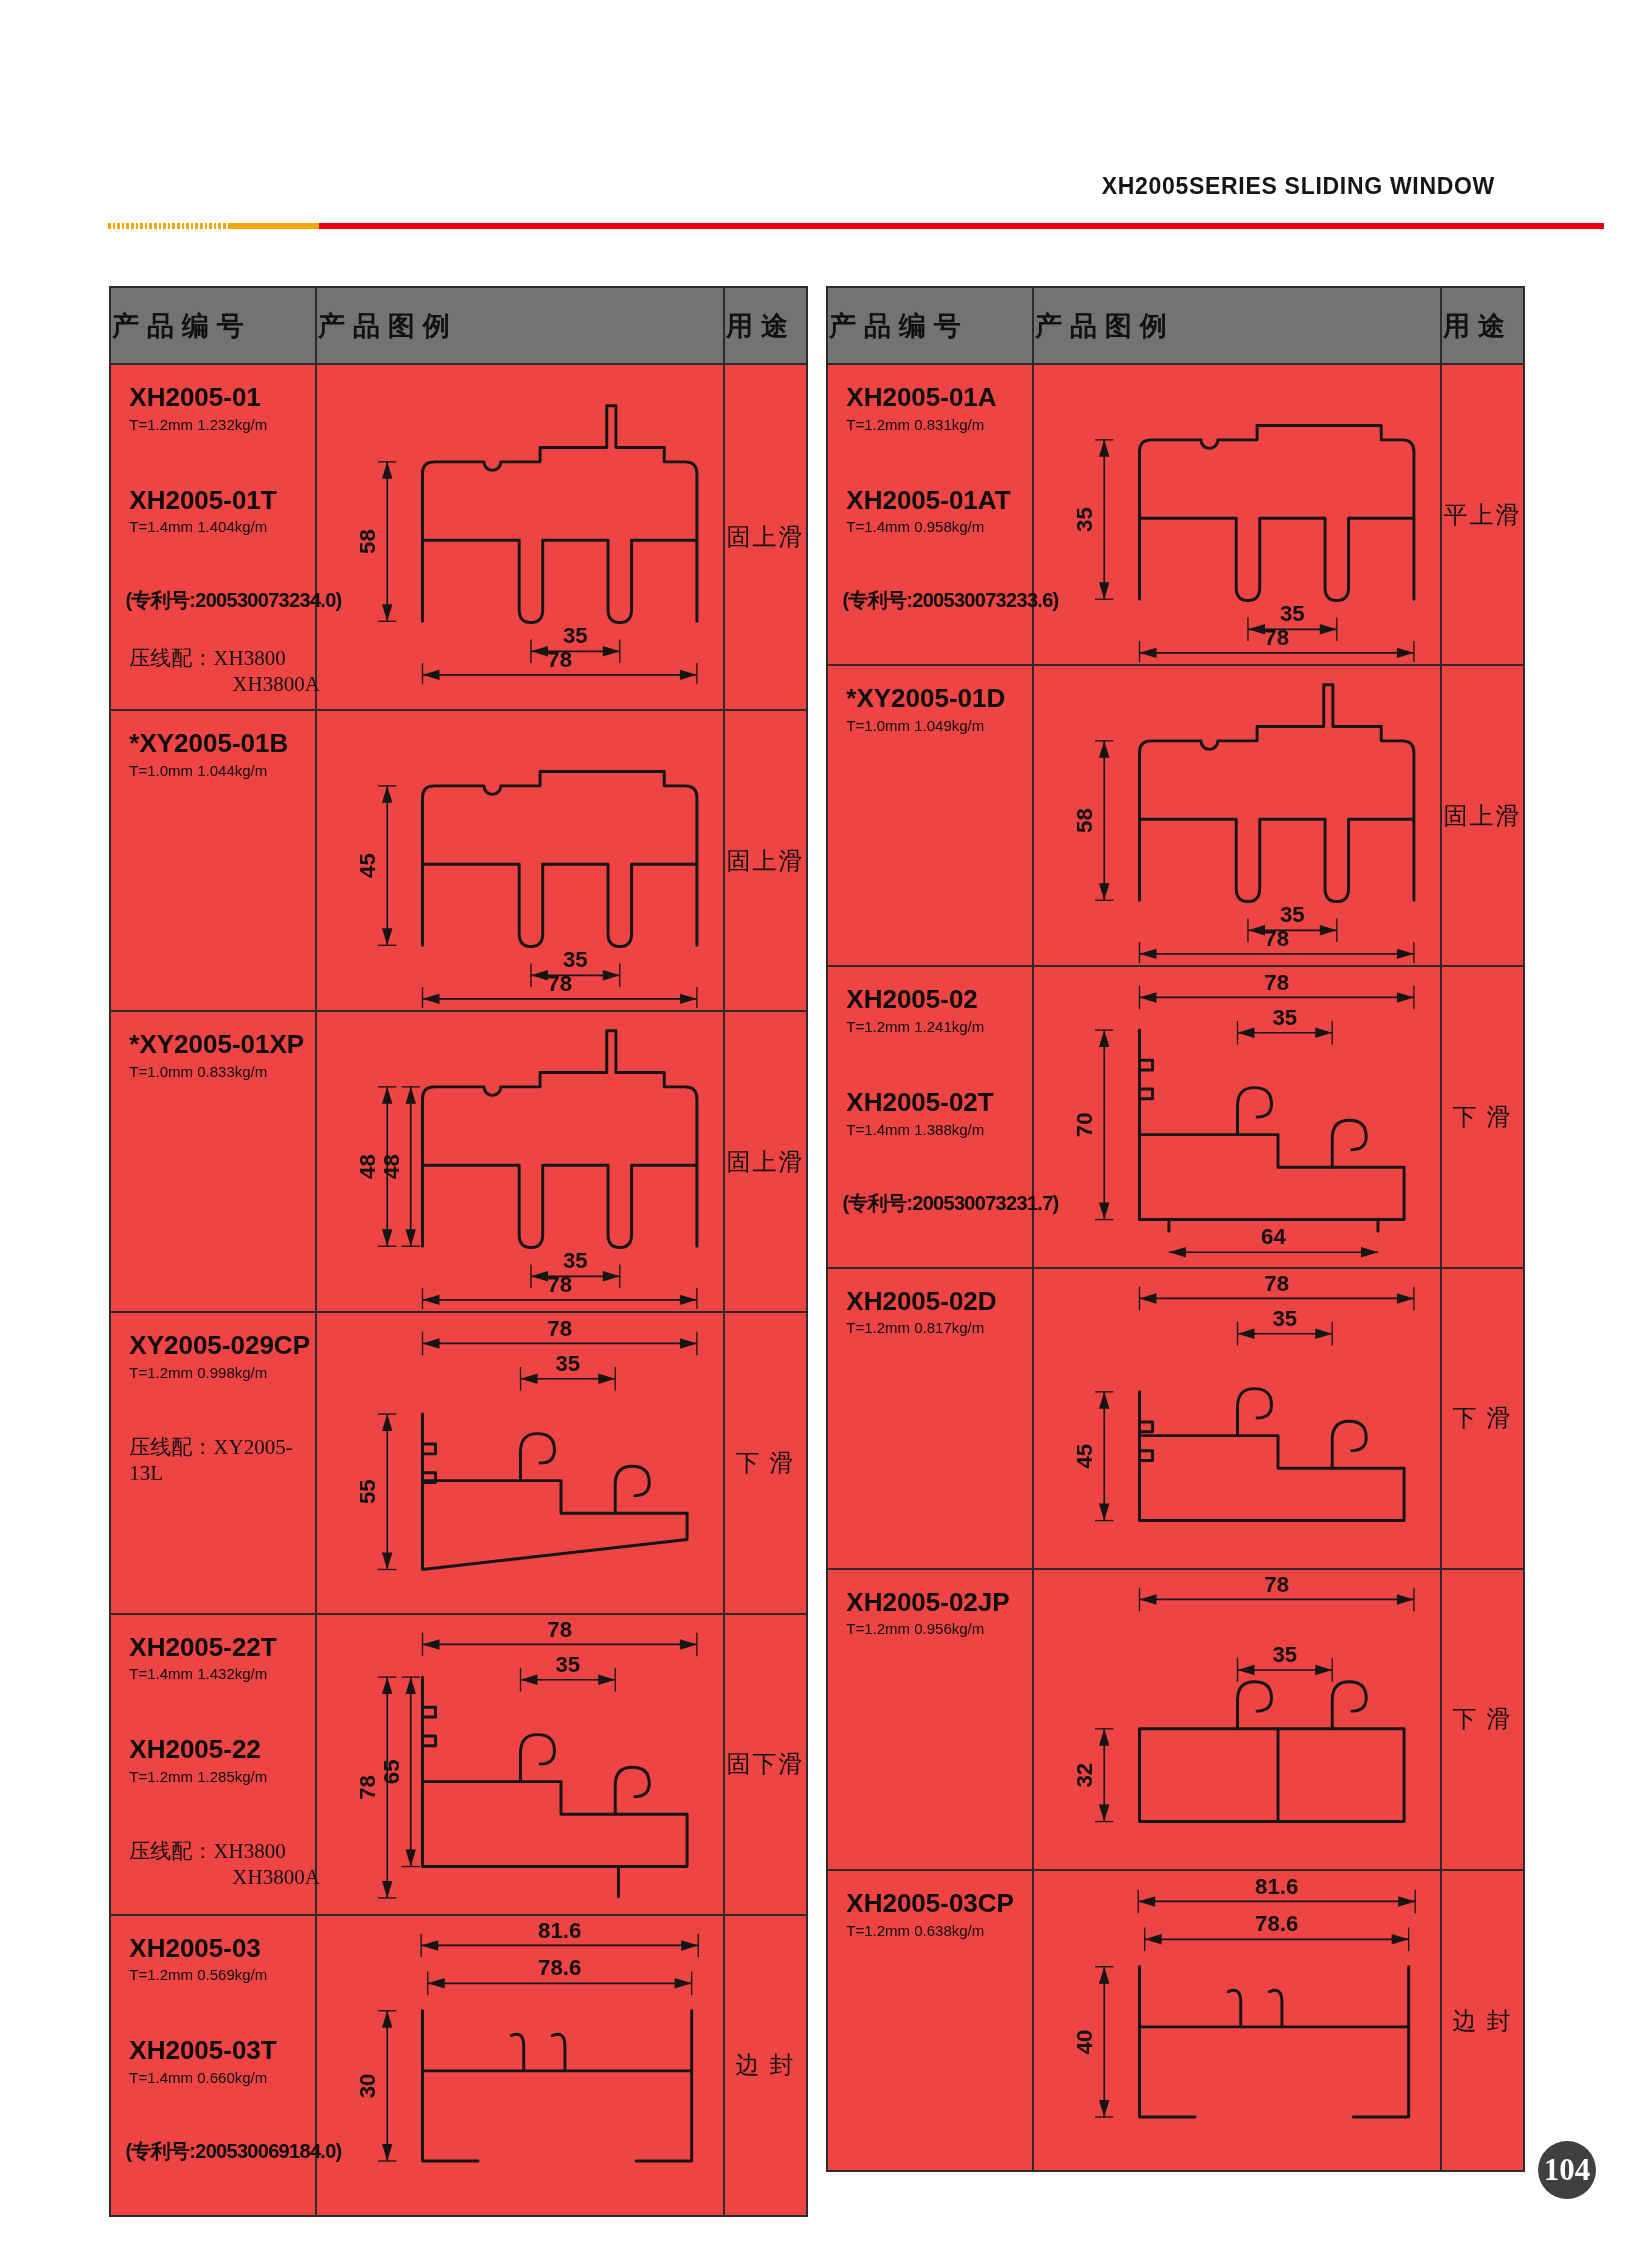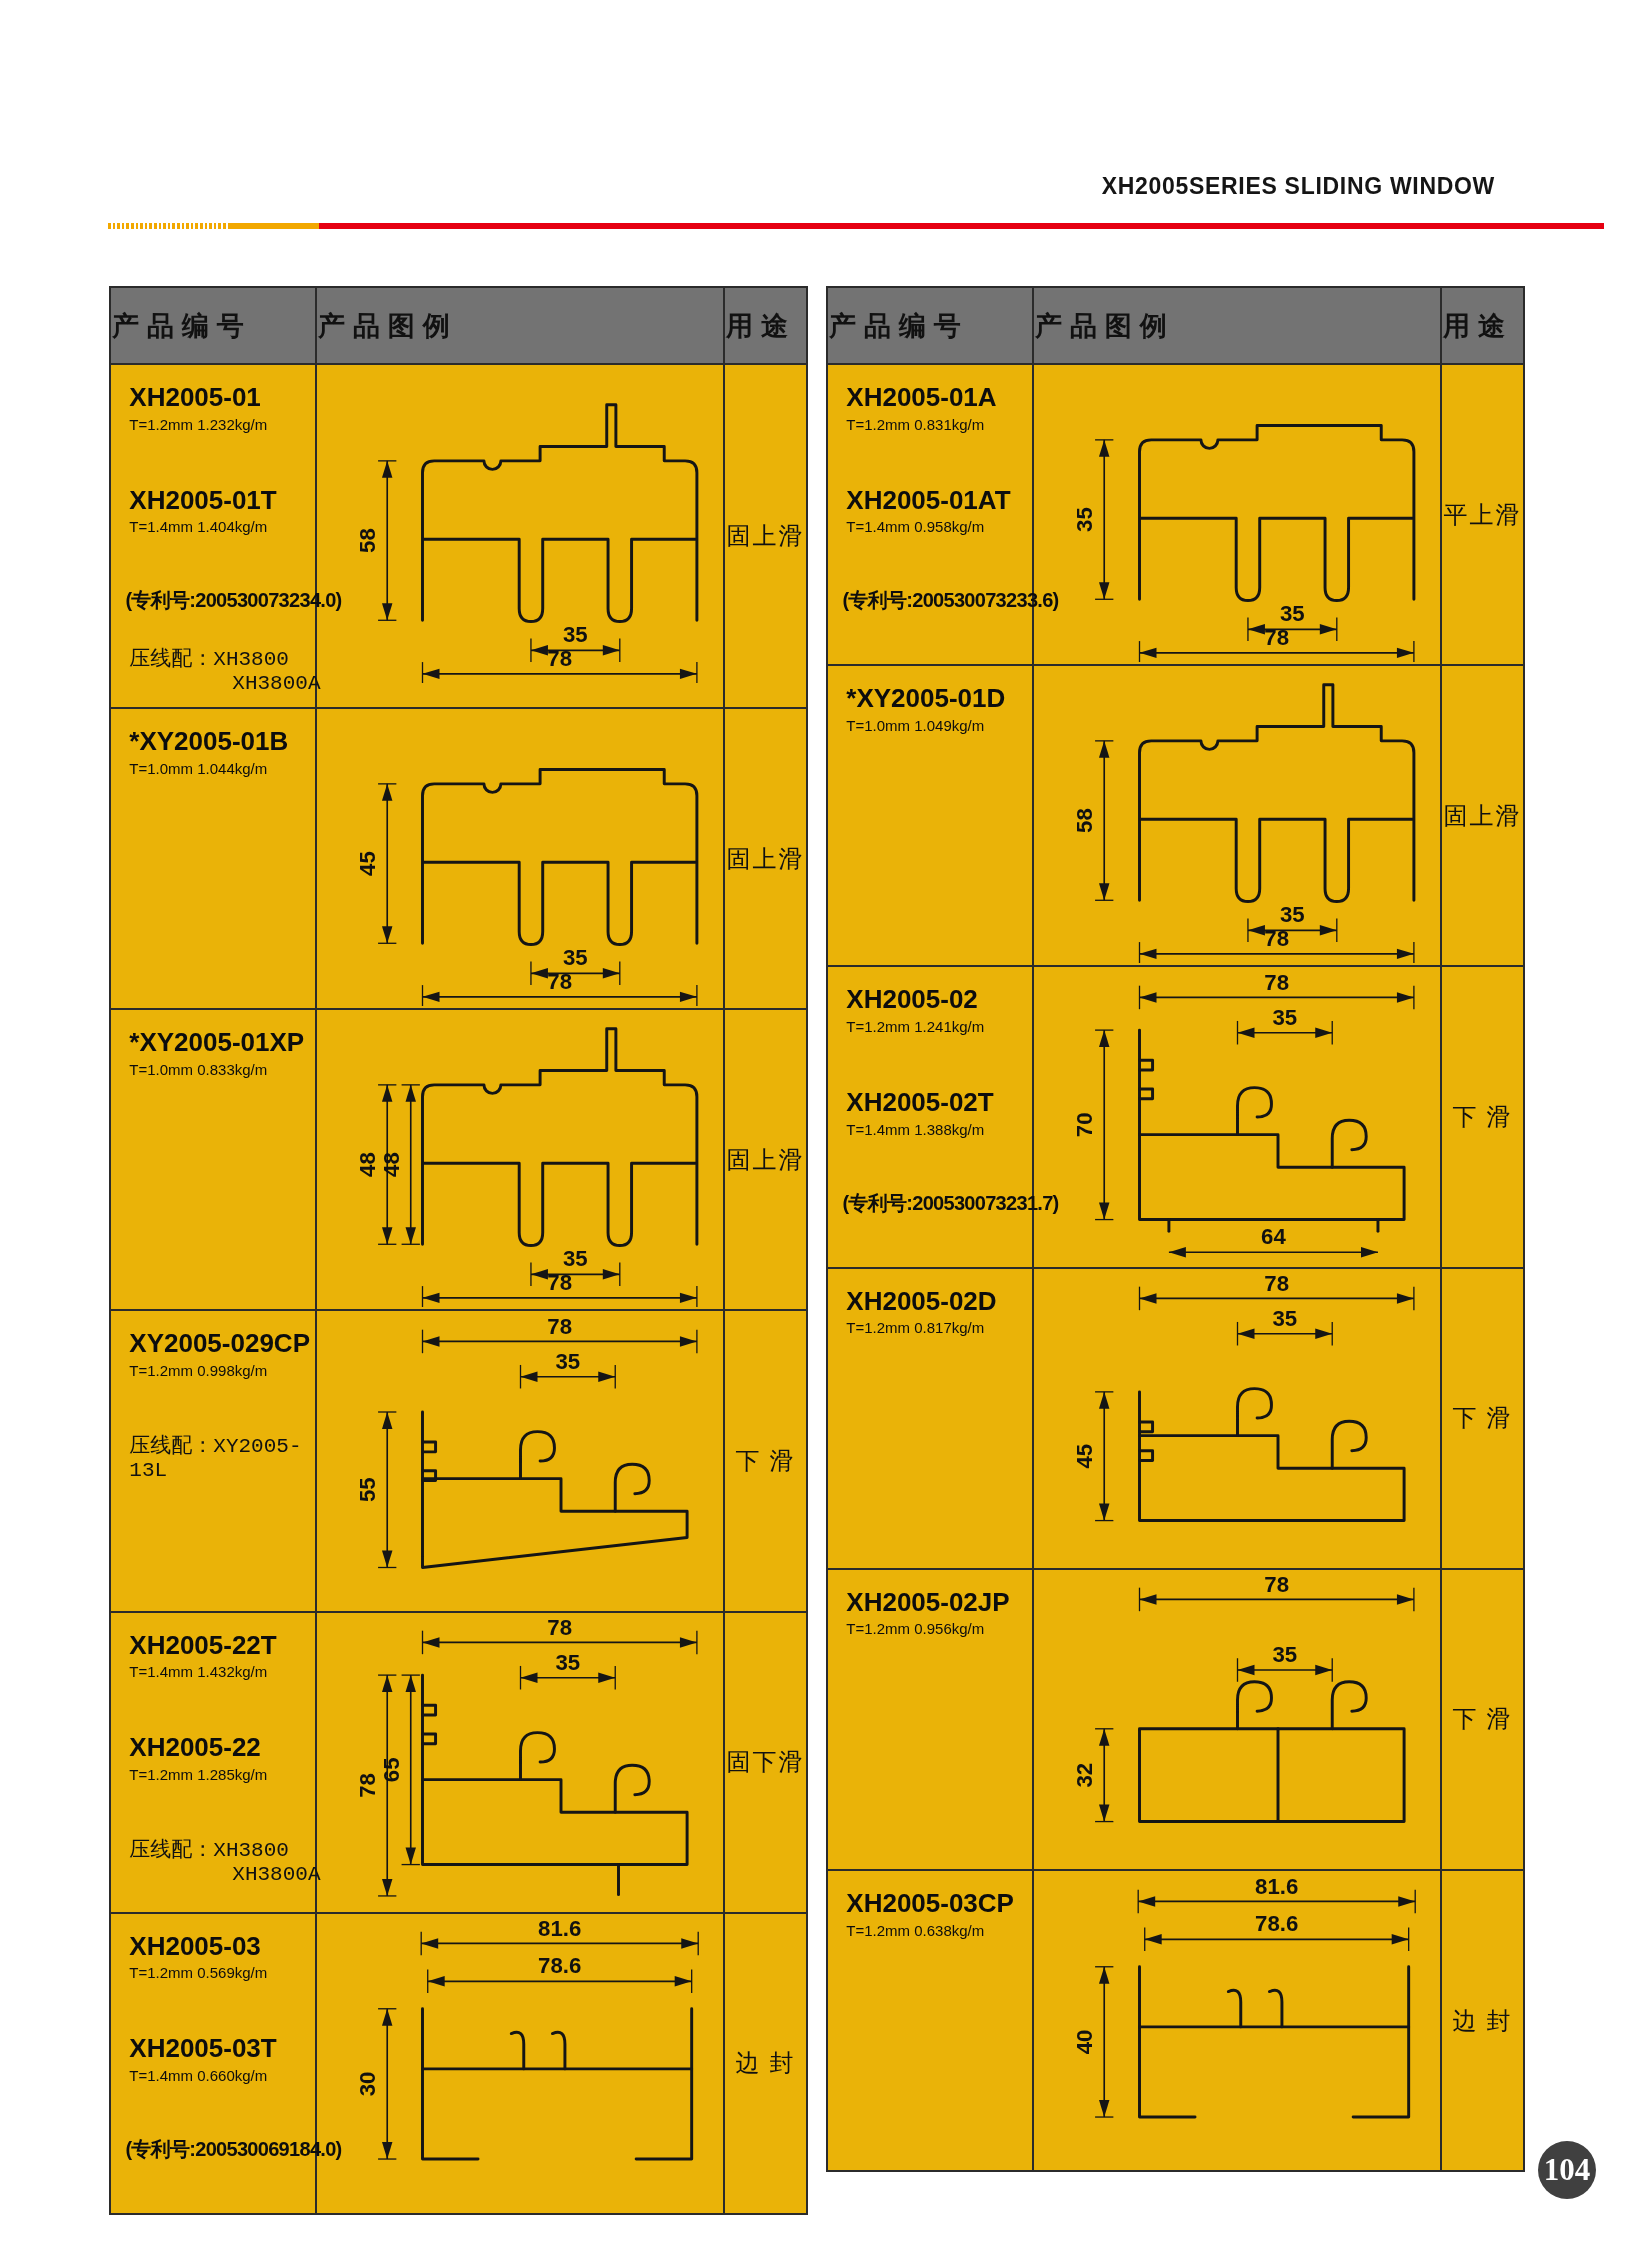--- a/index.html
+++ b/index.html
@@ -12,28 +12,28 @@
   .bar{position:absolute;top:223px;height:5.9px;}
   .bar-stripes{left:108px;width:122px;background:repeating-linear-gradient(90deg,#f2a800 0 2.6px,#ffffff 2.6px 4.6px);}
   .bar-yellow{left:230px;width:89px;background:#f2a800;}
   .bar-red{left:319px;width:1285px;background:#e60012;}
   table.ptable{position:absolute;top:286px;width:697px;border-collapse:collapse;table-layout:fixed;}
   #ptable-0{left:109px;} #ptable-1{left:826px;}
   .ptable th,.ptable td{border:2px solid #2b2b2b;}
   .ptable th{height:73px;background:#737373;color:#111;font-family:"Liberation Serif",serif;
          font-size:27px;font-weight:bold;letter-spacing:7.9px;text-align:left;}
   .ptable tbody tr{height:234px;}
-  .ptable td{background:#eab308;vertical-align:top;}
+  .ptable td{background:#ef4444;vertical-align:top;}
   td.prod-cell{padding:17px 5.2px 11.8px 18.3px;}
   .code{font-size:26px;font-weight:bold;color:#0d0d0d;white-space:nowrap;}
   .spec{font-size:15px;font-weight:normal;color:#0d0d0d;margin-top:2.6px;white-space:nowrap;}
   .prod{margin-bottom:52px;}
   .patent{font-size:20px;font-weight:bold;color:#0d0d0d;margin:17px 0 0 -3.9px;
           letter-spacing:-0.7px;white-space:nowrap;}
-  .acc{font-family:Liberation Mono, monospace;font-size:21px;color:#111;margin-top:30px;}
+  .acc{font-family:Liberation Serif, serif;font-size:21px;color:#111;margin-top:30px;}
   .acc .l2{padding-left:103px;}
   td.usage-cell{vertical-align:middle;text-align:center;font-family:"Liberation Serif",serif;
           font-size:24px;color:#111;letter-spacing:2px;}
   td.diagram-cell{vertical-align:middle;text-align:center;padding:0;}
   td.diagram-cell svg{display:block;margin:2.6px auto;}
   .badge{position:absolute;left:1538px;top:2141px;width:58px;height:58px;border-radius:50%;
          background:#404040;color:#ffffff;font-family:"Liberation Serif",serif;font-size:31px;
          font-weight:bold;display:flex;align-items:center;justify-content:center;}
 </style>
 </head>

